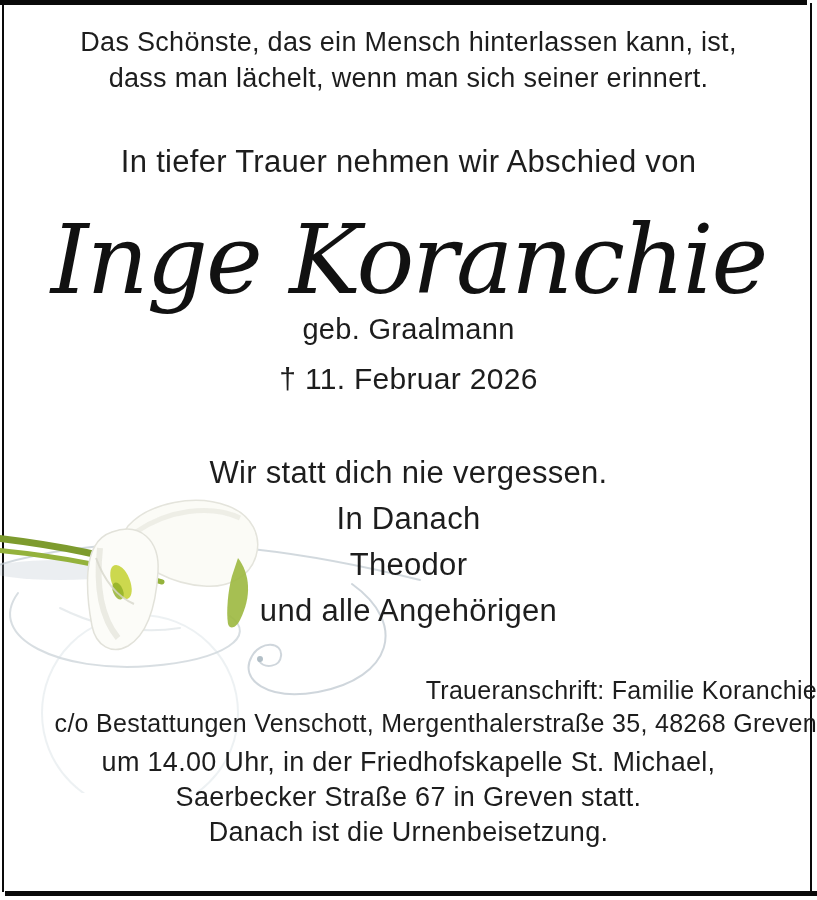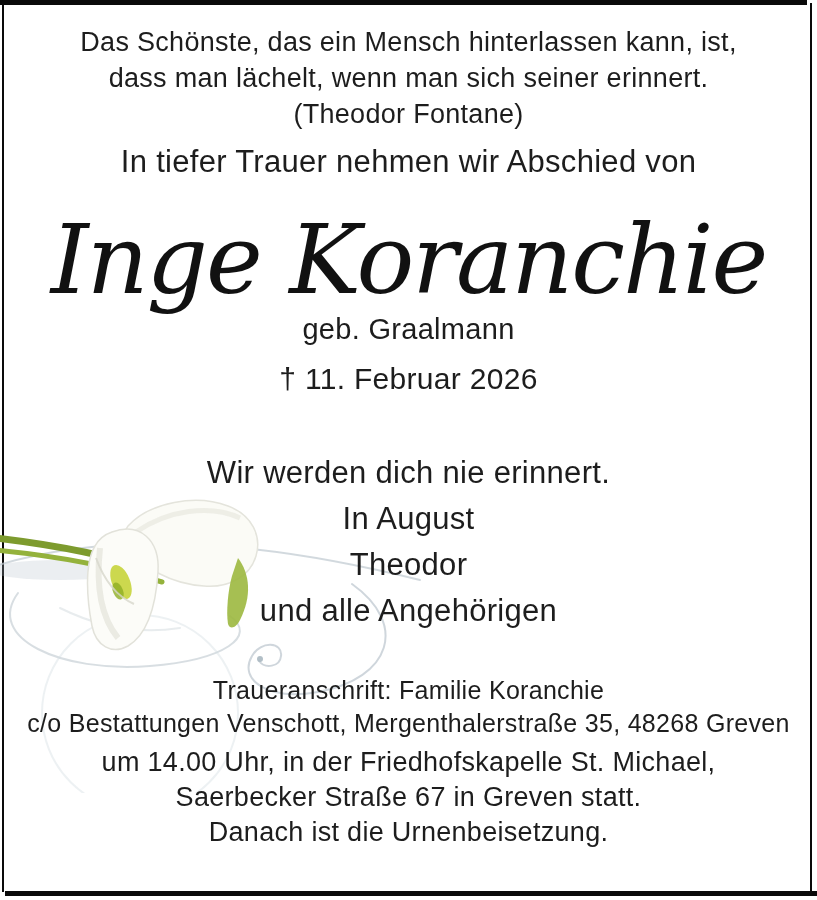--- a/index.html
+++ b/index.html
@@ -24,21 +24,21 @@
   .intro        { top: 142px; font-size: 31px; line-height: 40px; text-align: center; }
   .name {
     top: 180px; font-size: 96px; line-height: 160px;
     font-family: "DejaVu Serif", serif; font-style: italic; font-weight: 400;
     letter-spacing: -2px; color: #111;
   }
   .maiden       { top: 310px; font-size: 29px; line-height: 38px; }
   .dates        { top: 358px; font-size: 30px; line-height: 42px;
                   display: flex; justify-content: center; gap: 55px; }
   .farewell     { top: 450px; font-size: 31px; line-height: 46px; }
-  .addr         { top: 674px; font-size: 25px; line-height: 33px; white-space: nowrap; }
+  .addr         { top: 674px; font-size: 25px; line-height: 33px; white-space: nowrap; text-align: right; }
   .service      { top: 745px; font-size: 27px; line-height: 35px; }
 
   .artwork { position: absolute; left: 0; top: 488px; width: 430px; height: 305px; pointer-events: none; }
 </style>
 </head>
 <body>
 
 <div class="page">
 
   <div class="frame-top"></div>
@@ -73,36 +73,35 @@
       <path d="M 100,60 C 96,96 100,128 118,150" fill="none" stroke="#e8e8df" stroke-width="6" opacity="0.85"></path>
       <ellipse cx="121" cy="94" rx="9" ry="18" fill="#ccd84e" transform="rotate(-22 121 94)"></ellipse>
       <ellipse cx="118" cy="103" rx="5" ry="9" fill="#8fae24" transform="rotate(-22 118 103)" opacity="0.8"></ellipse>
       <path d="M 96,70 C 104,92 116,108 134,116" fill="none" stroke="#d7d7cc" stroke-width="2" opacity="0.8"></path>
     </g>
   </svg>
 
   <div class="tline quote">
     <div>Das Schönste, das ein Mensch hinterlassen kann, ist,</div>
     <div>dass man lächelt, wenn man sich seiner erinnert.</div>
-    <div>(Theodor Fontane)</div>
   </div>
 
   <div class="tline intro">In tiefer Trauer nehmen wir Abschied von</div>
 
   <div class="tline name">Inge Koranchie</div>
 
   <div class="tline maiden">geb. Graalmann</div>
 
   <div class="tline dates">
     <span>† 11. Februar 2026</span>
   </div>
 
   <div class="tline farewell">
-    <div>Wir werden dich nie erinnert.</div>
-    <div>In August</div>
+    <div>Wir statt dich nie vergessen.</div>
+    <div>In Danach</div>
     <div>Theodor</div>
     <div>und alle Angehörigen</div>
   </div>
 
   <div class="tline addr">
     <div>Traueranschrift: Familie Koranchie</div>
     <div>c/o Bestattungen Venschott, Mergenthalerstraße 35, 48268 Greven</div>
   </div>
 
   <div class="tline service">

